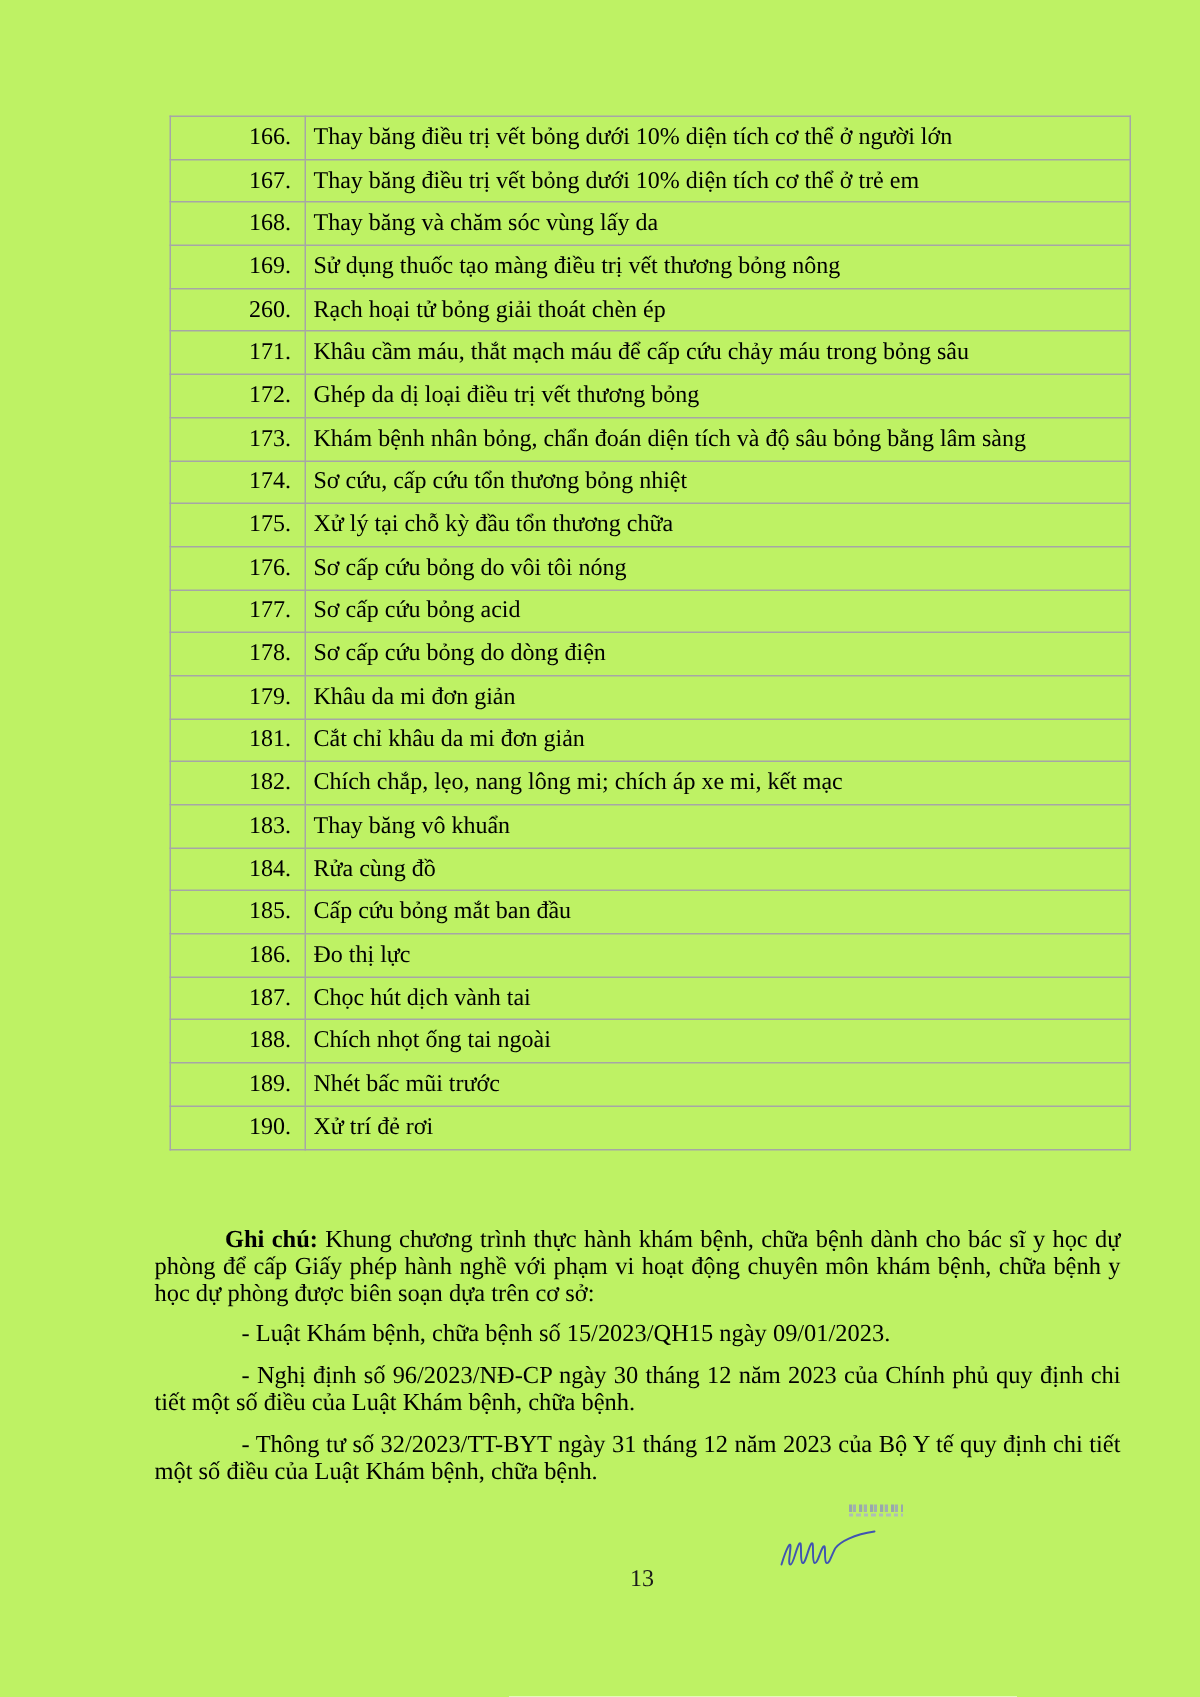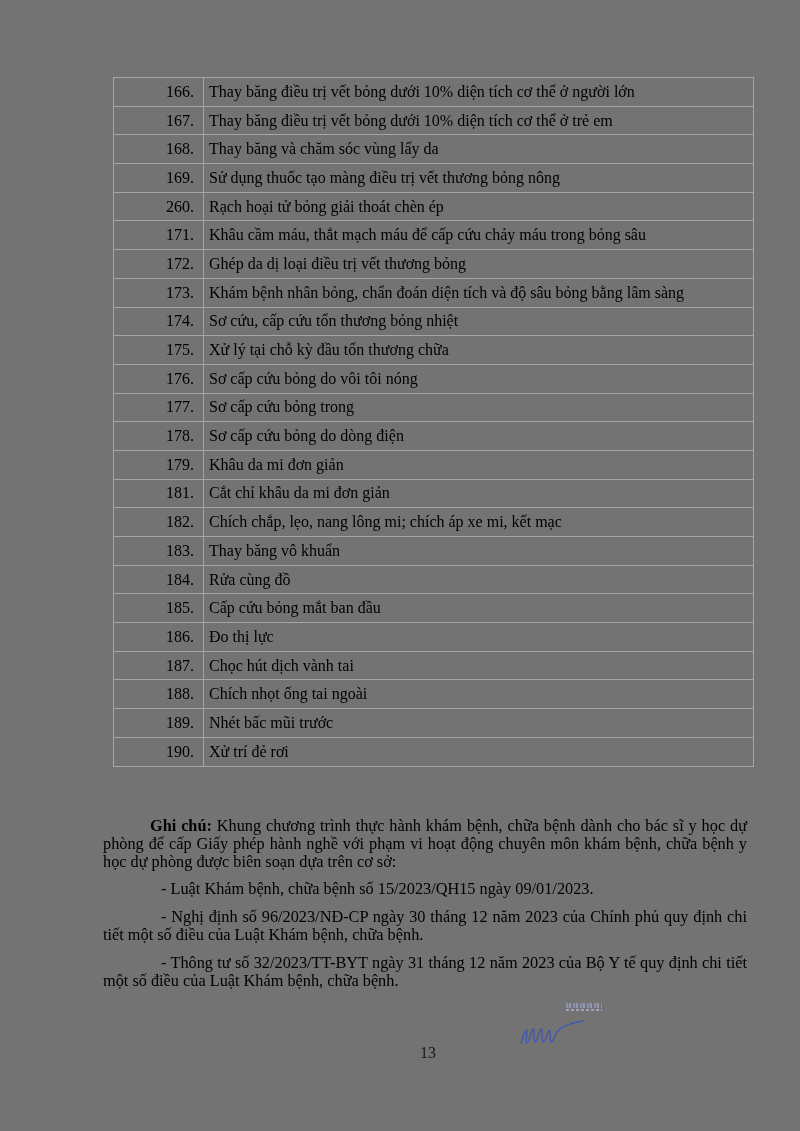--- a/index.html
+++ b/index.html
@@ -1,19 +1,19 @@
 <!DOCTYPE html>
 <html><head>
 <meta charset="utf-8">
 <style>
   html, body { margin:0; padding:0; background:#ffffff; }
   .page {
     position:relative;
     width:800px; height:1131px;
-    background:#737373;
+    background:#bef264;
     font-family:"Liberation Serif", serif;
     color:#000000;
     overflow:hidden;
   }
   table.procedures {
     position:absolute; left:113px; top:77px;
     width:641px;
     border-collapse:collapse;
     table-layout:fixed;
   }
@@ -114,21 +114,21 @@
         <tr>
           <td class="num">175.</td>
           <td class="desc">Xử lý tại chỗ kỳ đầu tổn thương chữa</td>
         </tr>
         <tr>
           <td class="num">176.</td>
           <td class="desc">Sơ cấp cứu bỏng do vôi tôi nóng</td>
         </tr>
         <tr>
           <td class="num">177.</td>
-          <td class="desc">Sơ cấp cứu bỏng trong</td>
+          <td class="desc">Sơ cấp cứu bỏng acid</td>
         </tr>
         <tr>
           <td class="num">178.</td>
           <td class="desc">Sơ cấp cứu bỏng do dòng điện</td>
         </tr>
         <tr>
           <td class="num">179.</td>
           <td class="desc">Khâu da mi đơn giản</td>
         </tr>
         <tr>

